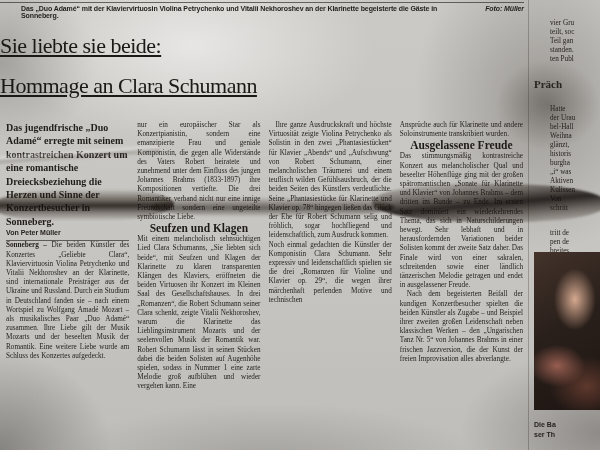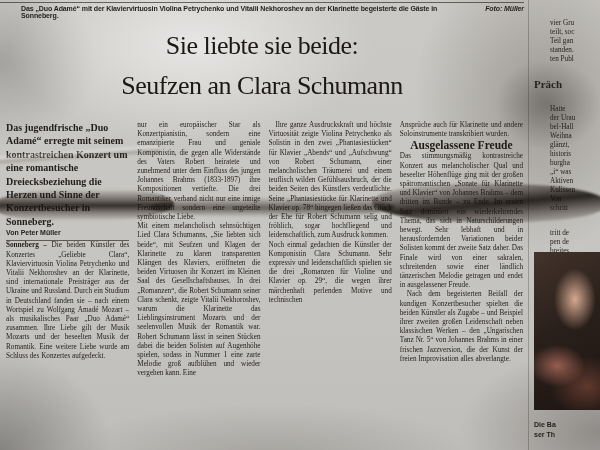--- a/index.html
+++ b/index.html
@@ -22,22 +22,22 @@
   .caption-bar{
     position:absolute;top:5px;left:0;width:524px;
     display:flex;align-items:flex-start;
     padding-left:21px;box-sizing:border-box;
     font-family:"Liberation Sans", sans-serif;
     font-size:7px;font-weight:bold;letter-spacing:-0.1px;color:#211e1b;
   }
   .caption-bar .credit{margin-left:14px;font-style:italic;white-space:nowrap;}
   .headline{
     position:absolute;top:26px;left:0;width:524px;
-    text-align:center;font-size:26px;line-height:40px;
-    color:#1b1815;letter-spacing:-0.5px;
+    text-align:left;font-size:22px;line-height:40px;
+    color:#1b1815;letter-spacing:-0.5px;text-decoration:underline;
   }
   .cols{
     position:absolute;top:121px;left:6px;width:517px;height:329px;
     display:flex;gap:8px;overflow:hidden;
   }
   .col{flex:1 1 0;overflow:hidden;font-size:7.2px;line-height:9.2px;text-align:justify;}
   .col p{margin:0;}
   .col p.ind{text-indent:7px;}
   .lead{
     margin:2px 0 0 17px;
@@ -108,33 +108,34 @@
 
   <div class="top-rule"></div>
 
   <div class="caption-bar">
     <span>Das „Duo Adamé“ mit der Klaviervirtuosin Violina Petrychenko und Vitalii Nekhoroshev an der Klarinette begeisterte die Gäste in Sonneberg.</span>
     <span class="credit">Foto: Müller</span>
   </div>
 
   <div class="headline">
     <div>Sie liebte sie beide:</div>
-    <div>Seufzen an Clara Schumann</div>
+    <div>Hommage an Clara Schumann</div>
   </div>
 
   <div class="cols">
 
     <div class="col">
       <p class="lead">Das jugendfrische „Duo Adamé“ erregte mit seinem kontrastreichen Konzert um eine romantische Dreiecksbeziehung die Herzen und Sinne der Konzertbesucher in Sonneberg.</p>
       <p class="byline">Von Peter Müller</p>
       <p><b>Sonneberg –</b><span> Die beiden Künstler des Konzertes „Geliebte Clara“, Klaviervirtuosin Violina Petrychenko und Vitalii Nekhoroshev an der Klarinette, sind internationale Preisträger aus der Ukraine und Russland. Durch ein Studium in Deutschland fanden sie – nach einem Wortspiel zu Wolfgang Amadé Mozart – als musikalisches Paar „Duo Adamé“ zusammen. Ihre Liebe gilt der Musik Mozarts und der beseelten Musik der Romantik. Eine weitere Liebe wurde am Schluss des Konzertes aufgedeckt.</span></p>
     </div>
 
     <div class="col">
       <p>nur ein europäischer Star als Konzertpianistin, sondern eine emanzipierte Frau und geniale Komponistin, die gegen alle Widerstände des Vaters Robert heiratete und zunehmend unter dem Einfluss des jungen Johannes Brahms (1833-1897) ihre Kompositionen vertiefte. Die drei Romantiker verband nicht nur eine innige Freundschaft sondern eine ungeteilte symbiotische Liebe.</p>
+      <p class="subhead">Seufzen und Klagen</p>
       <p>Mit einem melancholisch sehnsüchtigen Lied Clara Schumanns, „Sie liebten sich beide“, mit Seufzen und Klagen der Klarinette zu klaren transparenten Klängen des Klaviers, eröffneten die beiden Virtuosen ihr Konzert im Kleinen Saal des Gesellschaftshauses. In drei „Romanzen“, die Robert Schumann seiner Clara schenkt, zeigte Vitalii Nekhoroshev, warum die Klarinette das Lieblingsinstrument Mozarts und der seelenvollen Musik der Romantik war. Robert Schumann lässt in seinen Stücken dabei die beiden Solisten auf Augenhöhe spielen, sodass in Nummer 1 eine zarte Melodie groß aufblühen und wieder vergehen kann. Eine</p>
     </div>
 
     <div class="col">
       <p class="ind">Ihre ganze Ausdruckskraft und höchste Virtuosität zeigte Violina Petrychenko als Solistin in den zwei „Phantasiestücken“ für Klavier „Abends“ und „Aufschwung“ von Robert Schumann, einer melancholischen Träumerei und einem teuflisch wilden Gefühlsausbruch, der die beiden Seiten des Künstlers verdeutlichte. Seine „Phantasiestücke für Klarinette und Klavier op. 78“ hingegen ließen das Glück der Ehe für Robert Schumann selig und fröhlich, sogar hochfliegend und leidenschaftlich, zum Ausdruck kommen.</p>
       <p>Noch einmal gedachten die Künstler der Komponistin Clara Schumann. Sehr expressiv und leidenschaftlich spielten sie die drei „Romanzen für Violine und Klavier op. 29“, die wegen ihrer märchenhaft perlenden Motive und technischen</p>
     </div>
 
     <div class="col">
       <p>Ansprüche auch für Klarinette und andere Soloinstrumente transkribiert wurden.</p>

